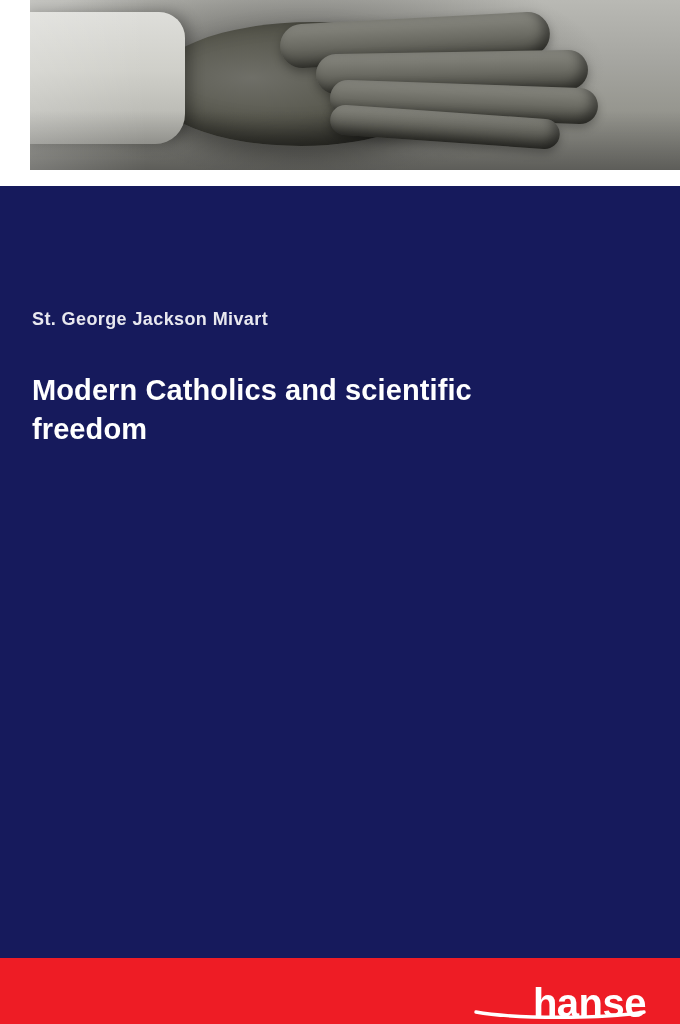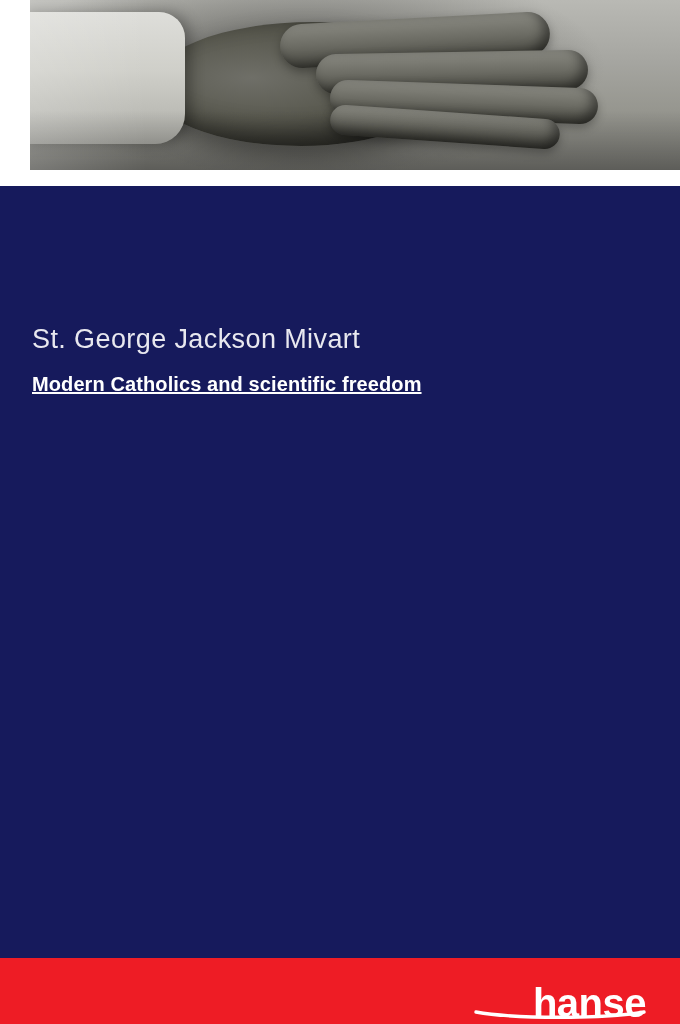--- a/index.html
+++ b/index.html
@@ -96,39 +96,38 @@
     position: absolute;
     left: 0;
     top: 186px;
     width: 680px;
     height: 772px;
     background: #161a5c;
   }
   .author {
     position: absolute;
     left: 32px;
-    top: 136px;
+    top: 122px;
     width: 600px;
     color: #e8e8ef;
-    font-size: 27px;
+    font-size: 18px;
     letter-spacing: 0.4px;
-    font-weight: 400;
+    font-weight: 700;
     line-height: 1.3;
   }
   .title {
     position: absolute;
     left: 32px;
     top: 185px;
     width: 560px;
     color: #ffffff;
-    font-size: 20px;
+    font-size: 29px;
     font-weight: bold;
     line-height: 1.35;
     letter-spacing: 0.1px;
-    text-decoration: underline;
   }
   
   .footer {
     position: absolute;
     left: 0;
     top: 958px;
     width: 680px;
     height: 66px;
     background: #ee1c25;
   }

